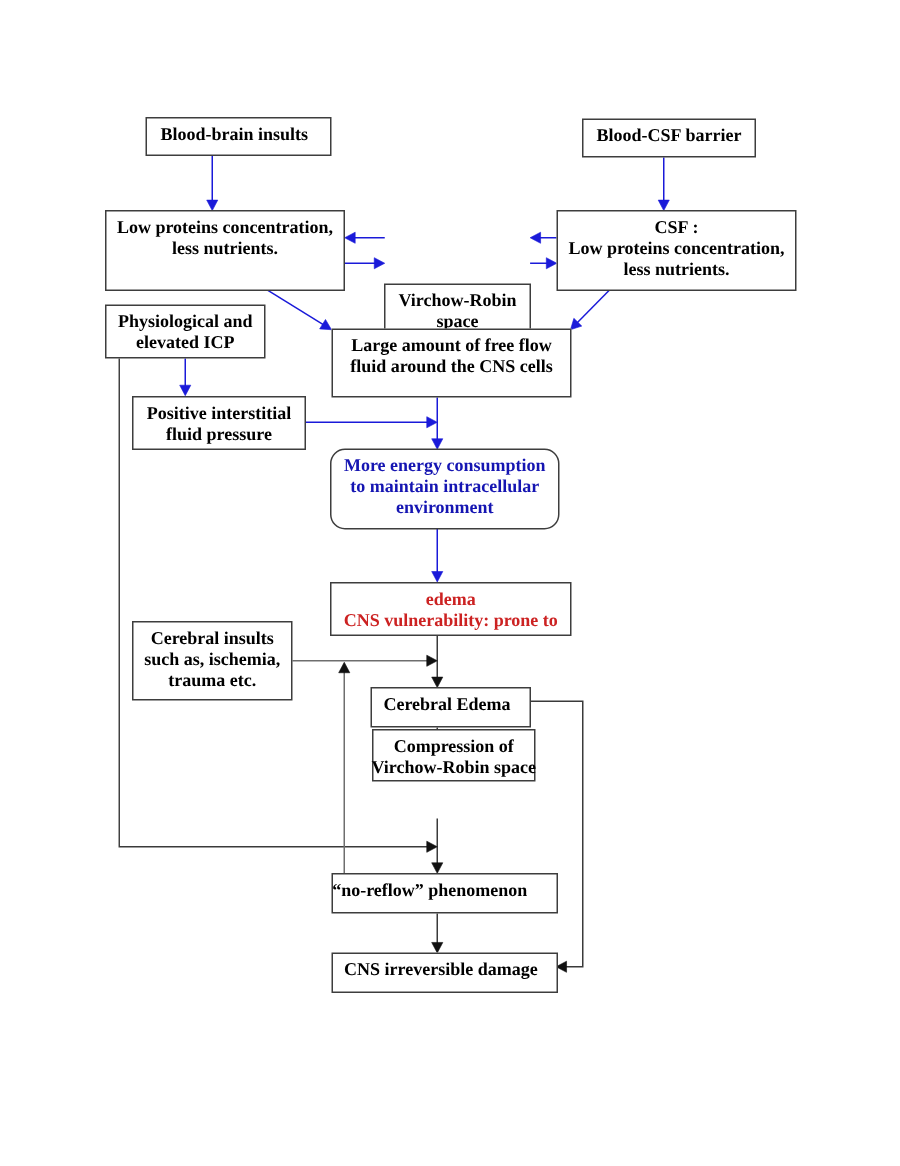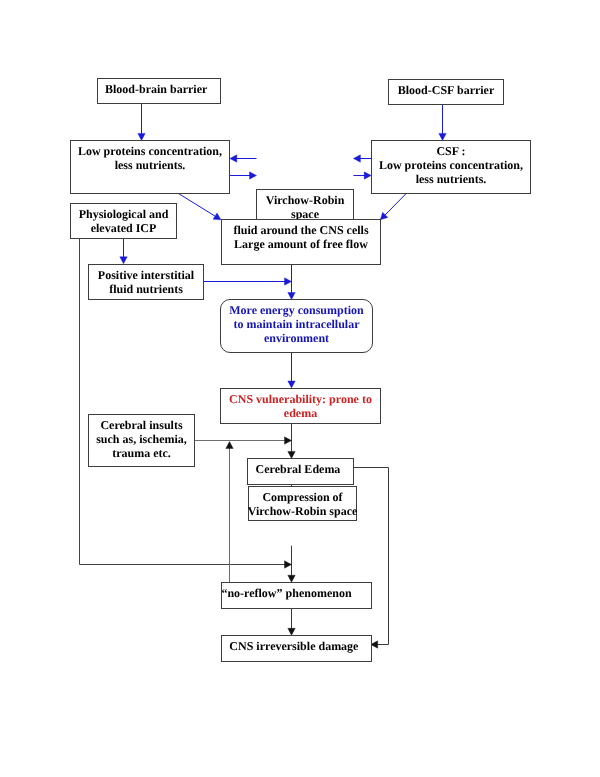--- a/index.html
+++ b/index.html
@@ -95,21 +95,21 @@
         <polygon points="291.5,564.5 284.5,568.2 284.5,560.8" fill="#111111" stroke="#111111" stroke-width="0.4"></polygon>
       </g>
       <g>
         <polyline points="229.5,582.2 229.5,447.94" fill="none" stroke="#6e6e6e" stroke-width="1"></polyline>
         <polygon points="229.5,441.5 233.2,448.5 225.8,448.5" fill="#111111" stroke="#111111" stroke-width="0.4"></polygon>
       </g>
     </svg>
   <div id="nodes">
     <div class="box" style="left: 97px; top: 78px; width: 124px; height: 26px; color: rgb(0, 0, 0); border-color: rgb(61, 61, 61); padding-right: 5.6px;">
         <span class="tw">
-          <span class="tl">Blood-brain barrier</span>
+          <span class="tl">Blood-brain insults</span>
         </span>
       </div>
     <div class="box" style="left: 388px; top: 79px; width: 116px; height: 26px; color: rgb(0, 0, 0); border-color: rgb(61, 61, 61);">
         <span class="tw">
           <span class="tl">Blood-CSF barrier</span>
         </span>
       </div>
     <div class="box" style="left: 70px; top: 140px; width: 160px; height: 54px; color: rgb(0, 0, 0); border-color: rgb(61, 61, 61);">
         <span class="tw">
           <span class="tl">Low proteins concentration,</span>
@@ -130,41 +130,41 @@
         </span>
       </div>
     <div class="box" style="left: 70px; top: 203px; width: 107px; height: 36px; color: rgb(0, 0, 0); border-color: rgb(61, 61, 61);">
         <span class="tw">
           <span class="tl">Physiological and</span>
           <span class="tl">elevated ICP</span>
         </span>
       </div>
     <div class="box" style="left: 221px; top: 219px; width: 160px; height: 46px; color: rgb(0, 0, 0); border-color: rgb(61, 61, 61);">
         <span class="tw">
+          <span class="tl">Large amount of free flow</span>
           <span class="tl">fluid around the CNS cells</span>
-          <span class="tl">Large amount of free flow</span>
         </span>
       </div>
     <div class="box" style="left: 88px; top: 264px; width: 116px; height: 36px; color: rgb(0, 0, 0); border-color: rgb(61, 61, 61);">
         <span class="tw">
           <span class="tl">Positive interstitial</span>
-          <span class="tl">fluid nutrients</span>
+          <span class="tl">fluid pressure</span>
         </span>
       </div>
     <div class="box" style="left: 220px; top: 299px; width: 153px; height: 54px; color: rgb(21, 21, 178); border-color: rgb(61, 61, 61); border-radius: 10px;">
         <span class="tw">
           <span class="tl">More energy consumption</span>
           <span class="tl">to maintain intracellular</span>
           <span class="tl">environment</span>
         </span>
       </div>
     <div class="box" style="left: 220px; top: 388px; width: 161px; height: 36px; color: rgb(204, 34, 34); border-color: rgb(61, 61, 61);">
         <span class="tw">
+          <span class="tl">edema</span>
           <span class="tl">CNS vulnerability: prone to</span>
-          <span class="tl">edema</span>
         </span>
       </div>
     <div class="box" style="left: 88px; top: 414px; width: 107px; height: 53px; color: rgb(0, 0, 0); border-color: rgb(61, 61, 61);">
         <span class="tw">
           <span class="tl">Cerebral insults</span>
           <span class="tl">such as, ischemia,</span>
           <span class="tl">trauma etc.</span>
         </span>
       </div>
     <div class="box" style="left: 247px; top: 458px; width: 107px; height: 27px; color: rgb(0, 0, 0); border-color: rgb(61, 61, 61); padding-right: 5px; font-family: Liberation Serif, serif;">

